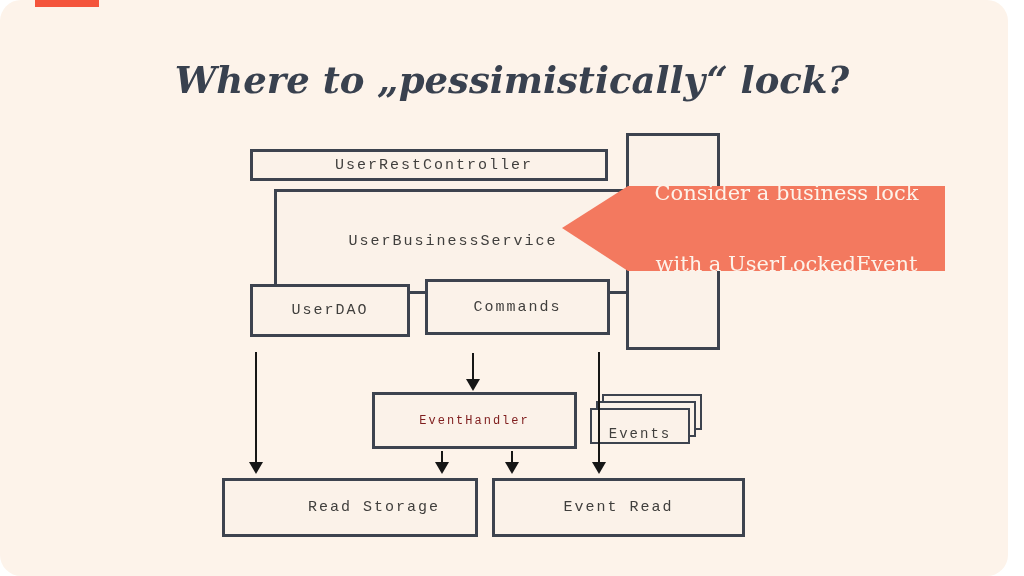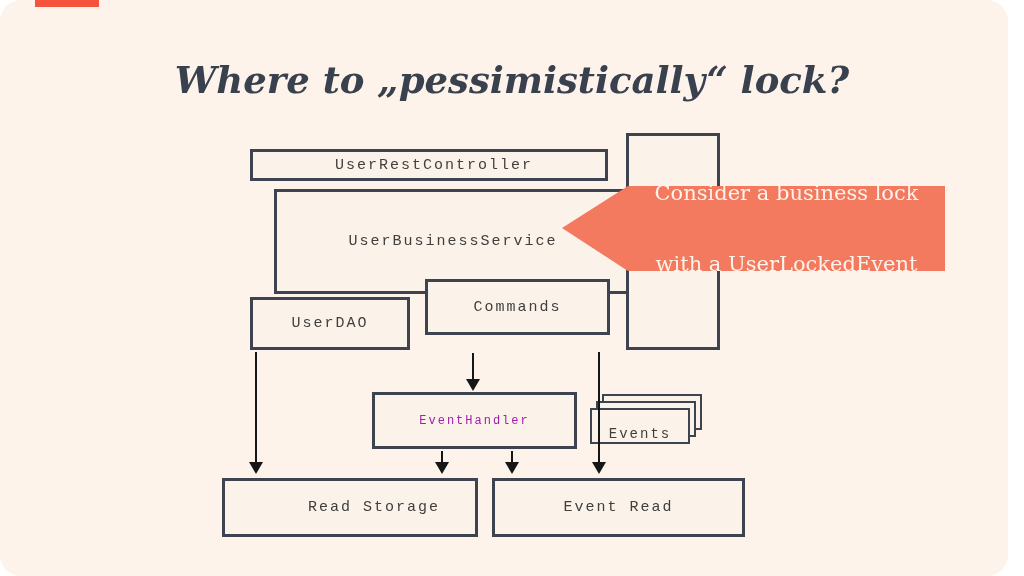--- a/index.html
+++ b/index.html
@@ -29,24 +29,24 @@
     font-size:37px;color:var(--title);letter-spacing:0px;
   }
   .box{
     position:absolute;box-sizing:border-box;border:3px solid var(--border);
     background:var(--boxfill);display:flex;align-items:center;justify-content:center;
     font-family:"Liberation Mono",monospace;color:var(--label);
     font-size:15px;letter-spacing:2px;white-space:nowrap;
   }
   .box-controller{left:250px;top:149px;width:358px;height:32px;padding-left:10px;}
   .box-service{left:250px;top:189px;width:358px;height:105px;margin-left:24px;}
-  .box-dao{left:250px;top:297px;width:160px;height:53px;}
+  .box-dao{left:250px;top:284px;width:160px;height:53px;}
   .box-commands{left:425px;top:279px;width:185px;height:56px;}
   .box-tall{left:626px;top:133px;width:94px;height:217px;}
-  .box-handler{left:372px;top:392px;width:205px;height:57px;font-size:12px;color:#a21caf;}
+  .box-handler{left:372px;top:392px;width:205px;height:57px;font-size:12px;color:#7f1d1d;}
   .box-read{left:222px;top:478px;width:256px;height:59px;padding-left:48px;}
   .box-store{left:492px;top:478px;width:253px;height:59px;}
   .events-card{
     position:absolute;box-sizing:border-box;border:2px solid var(--border);
     background:var(--boxfill);width:100px;height:36px;
     display:flex;align-items:flex-end;justify-content:center;
     font-family:"Liberation Mono",monospace;color:var(--label);
     font-size:14px;letter-spacing:2px;
   }
   .events-back{left:602px;top:394px;}

